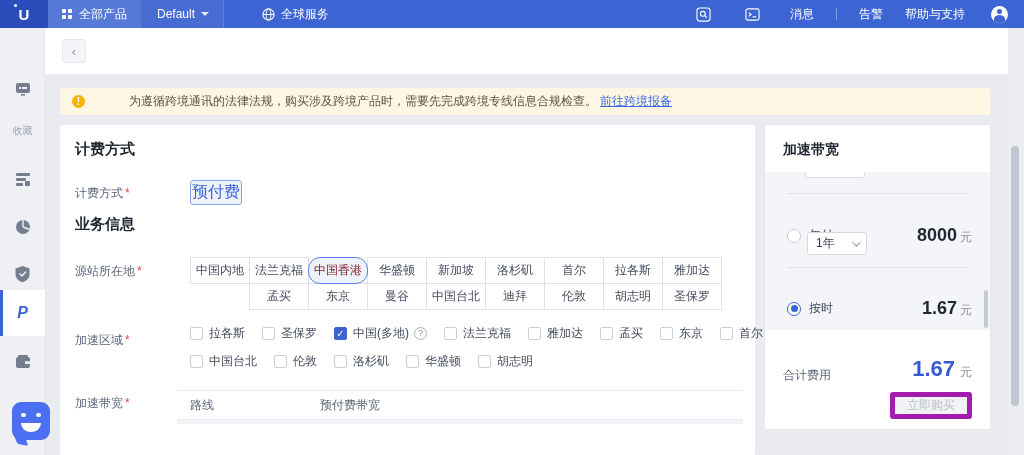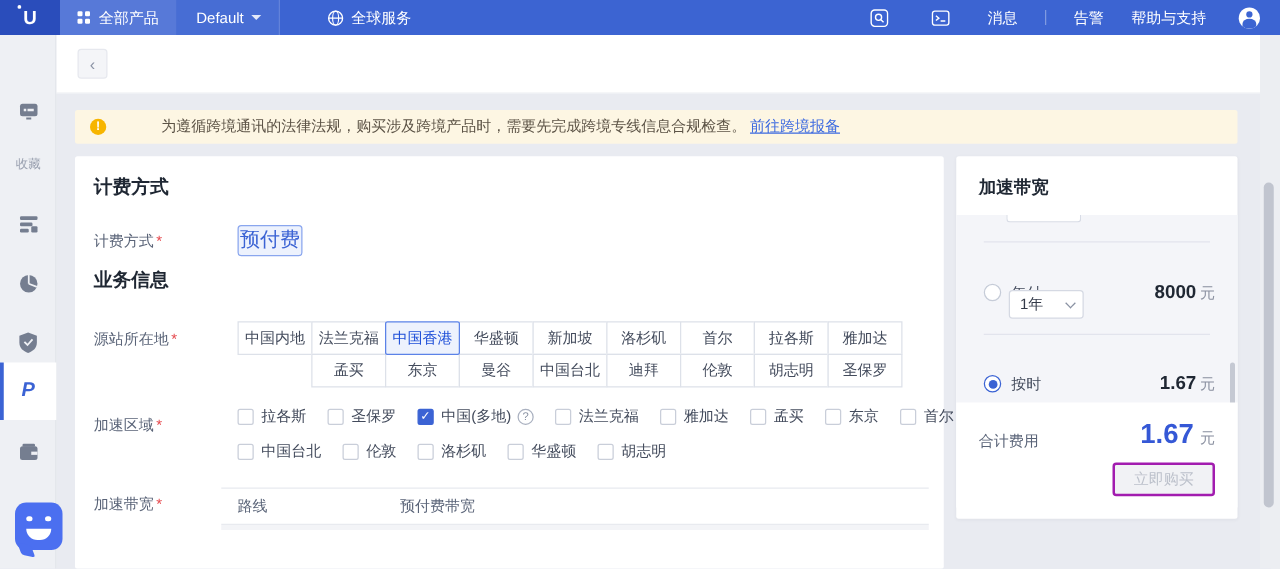--- a/index.html
+++ b/index.html
@@ -60,21 +60,21 @@
   .h-sec { position:absolute; left:15px; font-size:15px; font-weight:bold; color:#1f2733; }
   .f-label { position:absolute; left:15px; font-size:12px; color:#5a6478; }
   .req { color:#e5484d; margin-left:2px; }
 
   .opt-btn { position:absolute; left:130px; top:55px; width:52px; height:25px; background:#edf2fd; border:1px solid #8aa6ee; border-radius:3px; color:#3b63d4; font-size:16px; display:flex; align-items:center; justify-content:center; cursor:pointer; }
 
   .btn-grid { position:absolute; left:130px; top:132px; width:560px; }
   .btn-row { display:flex; }
   .btn-row.indent { margin-left:59px; margin-top:-1px; }
   .gbtn { width:60px; height:27px; background:#fff; border:1px solid #dde1e9; margin-right:-1px; display:flex; align-items:center; justify-content:center; color:#434b5c; cursor:pointer; position:relative; }
-  .gbtn.sel { background:#edf2fd; border-color:#5b82e8; color:#1d4ed8; border-radius:2px; z-index:2; }
+  .gbtn.sel { background:#edf2fd; border-color:#5b82e8; color:#7f1d1d; border-radius:12px; z-index:2; }
 
   .cb-rows { position:absolute; left:130px; top:200px; width:552px; }
   .cb-row { display:flex; align-items:center; flex-wrap:nowrap; gap:17px; height:16px; margin-bottom:12px; }
   .cb { display:flex; align-items:center; gap:6px; cursor:pointer; white-space:nowrap; }
   .box { width:13px; height:13px; border:1px solid #c9ced9; border-radius:2px; background:#fff; flex:none; display:flex; align-items:center; justify-content:center; color:transparent; font-size:10px; }
   .cb.checked .box { background:#3b63d4; border-color:#3b63d4; color:#fff; }
   .help { width:13px; height:13px; border:1px solid #aab1c0; border-radius:50%; color:#8a92a3; font-size:9px; display:flex; align-items:center; justify-content:center; margin-left:-1px; cursor:pointer; }
 
   .bw-table { position:absolute; left:117px; top:265px; width:566px; border-top:1px solid #e8eaef; }
   .bw-head { height:29px; border-bottom:1px solid #e8eaef; display:flex; align-items:center; color:#5a6478; }
@@ -96,31 +96,31 @@
   .panel-title { position:absolute; top:16px; left:18px; font-size:14px; font-weight:bold; color:#1f2733; }
   .scrollzone { position:absolute; top:47px; left:0; width:225px; height:158px; background:#f4f5f9; overflow:hidden; }
   .cut-select { position:absolute; top:0; left:40px; width:60px; height:6px; background:#fff; border:1px solid #d8dce6; border-top:none; border-radius:0 0 3px 3px; }
   .pdiv { position:absolute; left:22px; right:22px; height:1px; background:#e2e4ed; }
   .pay-row { position:absolute; left:22px; right:18px; display:flex; align-items:center;margin-top:20px; }
   .radio { width:14px; height:14px; border:1px solid #c6ccd8; border-radius:50%; background:#fff; flex:none; display:flex; align-items:center; justify-content:center; cursor:pointer; }
   .radio.on { border-color:#3b63d4; }
   .radio.on i { width:7px; height:7px; border-radius:50%; background:#3b63d4; }
   .pay-row .lbl { margin-left:8px; color:#434b5c; }
   .price { margin-left:auto; }
-  .price b { font-size:15px; color:#1f2733; }
+  .price b { font-size:18px; color:#1f2733; }
   .price span { font-size:12px; color:#8a90a0; margin-left:3px; }
   .dur-select { position:absolute; left:42px; top:60px; width:60px; height:23px; background:#fff; border:1px solid #d5d9e3; border-radius:3px; display:flex; align-items:center; padding:0 8px; color:#333a49; cursor:pointer; }
   .chev { margin-left:auto; width:6px; height:6px; border-right:1.5px solid #8a92a3; border-bottom:1.5px solid #8a92a3; transform:rotate(45deg) translateY(-2px); }
   .inner-sb { position:absolute; right:2px; top:118px; width:4px; height:38px; background:#c5c9d3; border-radius:2px; }
-  .panel-foot { position:absolute; top:197px; left:0; width:225px; height:85px; background:#fff; border-radius:0 0 2px 2px; }
+  .panel-foot { position:absolute; top:219px; left:0; width:225px; height:85px; background:#fff; border-radius:0 0 2px 2px; }
   .total-lbl { position:absolute; left:18px; top:23px; color:#5a6478; }
   .total-val { position:absolute; right:18px; top:12px; display:flex; align-items:baseline; }
   .total-val b { font-size:22px; color:#3558d6; }
   .total-val span { font-size:12px; color:#8a90a0; margin-left:5px; }
-  .buy-btn { position:absolute; right:18px; top:48px; width:82px; height:27px; background:#f1f2f5; border:2px solid #a21caf; border-radius:3px; color:#bcc1cb; display:flex; align-items:center; justify-content:center; cursor:not-allowed; }
+  .buy-btn { position:absolute; right:18px; top:48px; width:82px; height:27px; background:#f1f2f5; border:5px solid #a21caf; border-radius:3px; color:#bcc1cb; display:flex; align-items:center; justify-content:center; cursor:not-allowed; }
 
   
   .pg-sb { position:absolute; right:0; top:28px; width:16px; height:427px; background:#eceef2; z-index:25; }
   .pg-thumb { position:absolute; left:3px; top:118px; width:8px; height:260px; background:#c1c5cf; border-radius:4px; }
 </style>
 </head>
 <body>
 
 <div class="topbar">
   <div class="logo">

